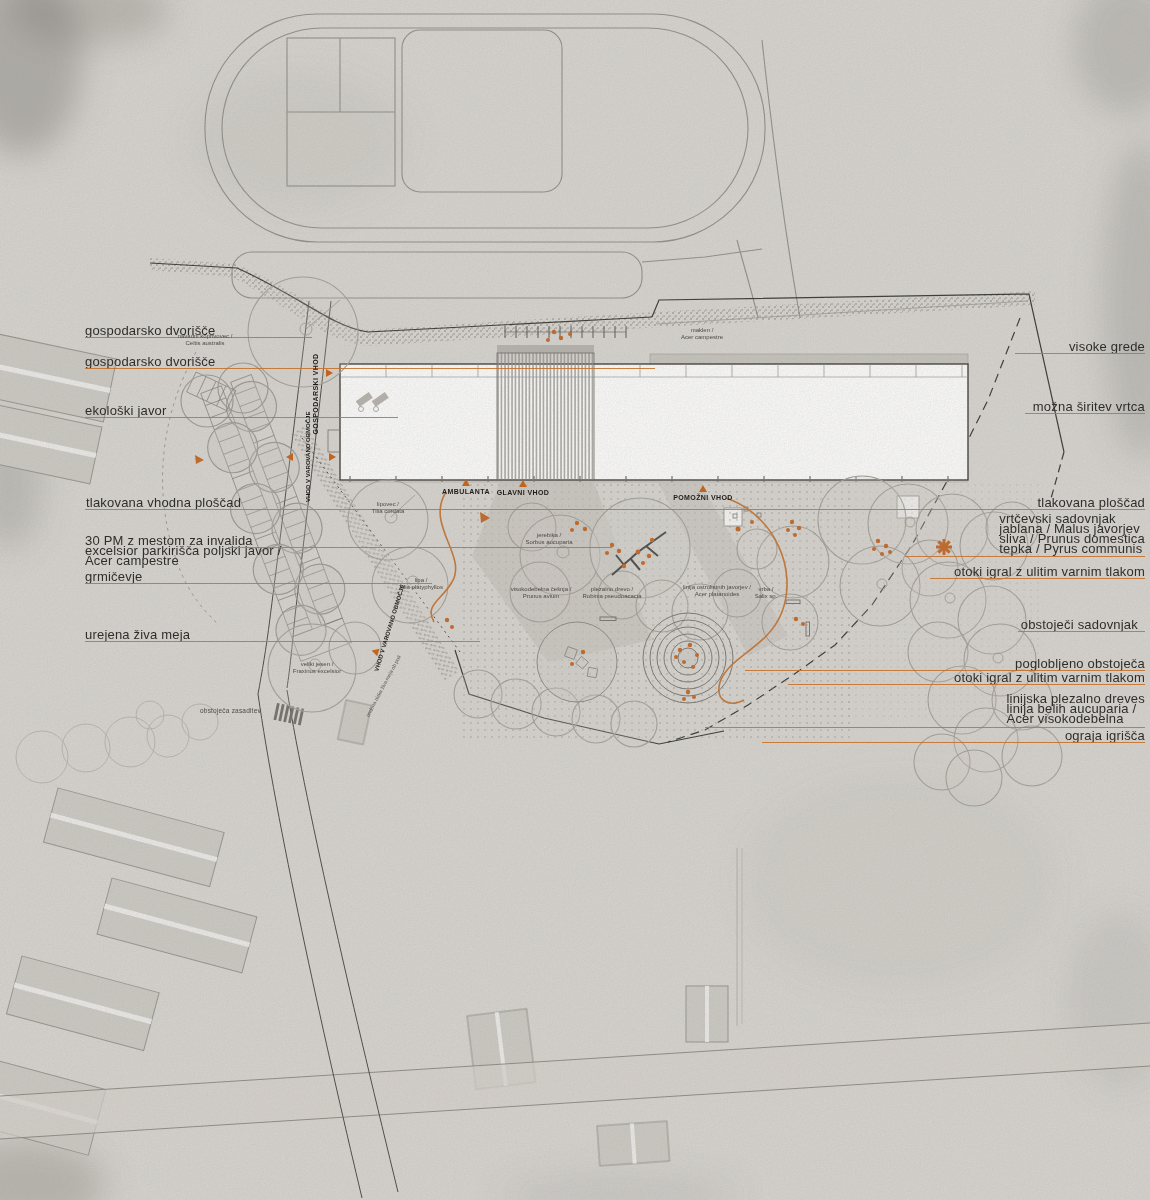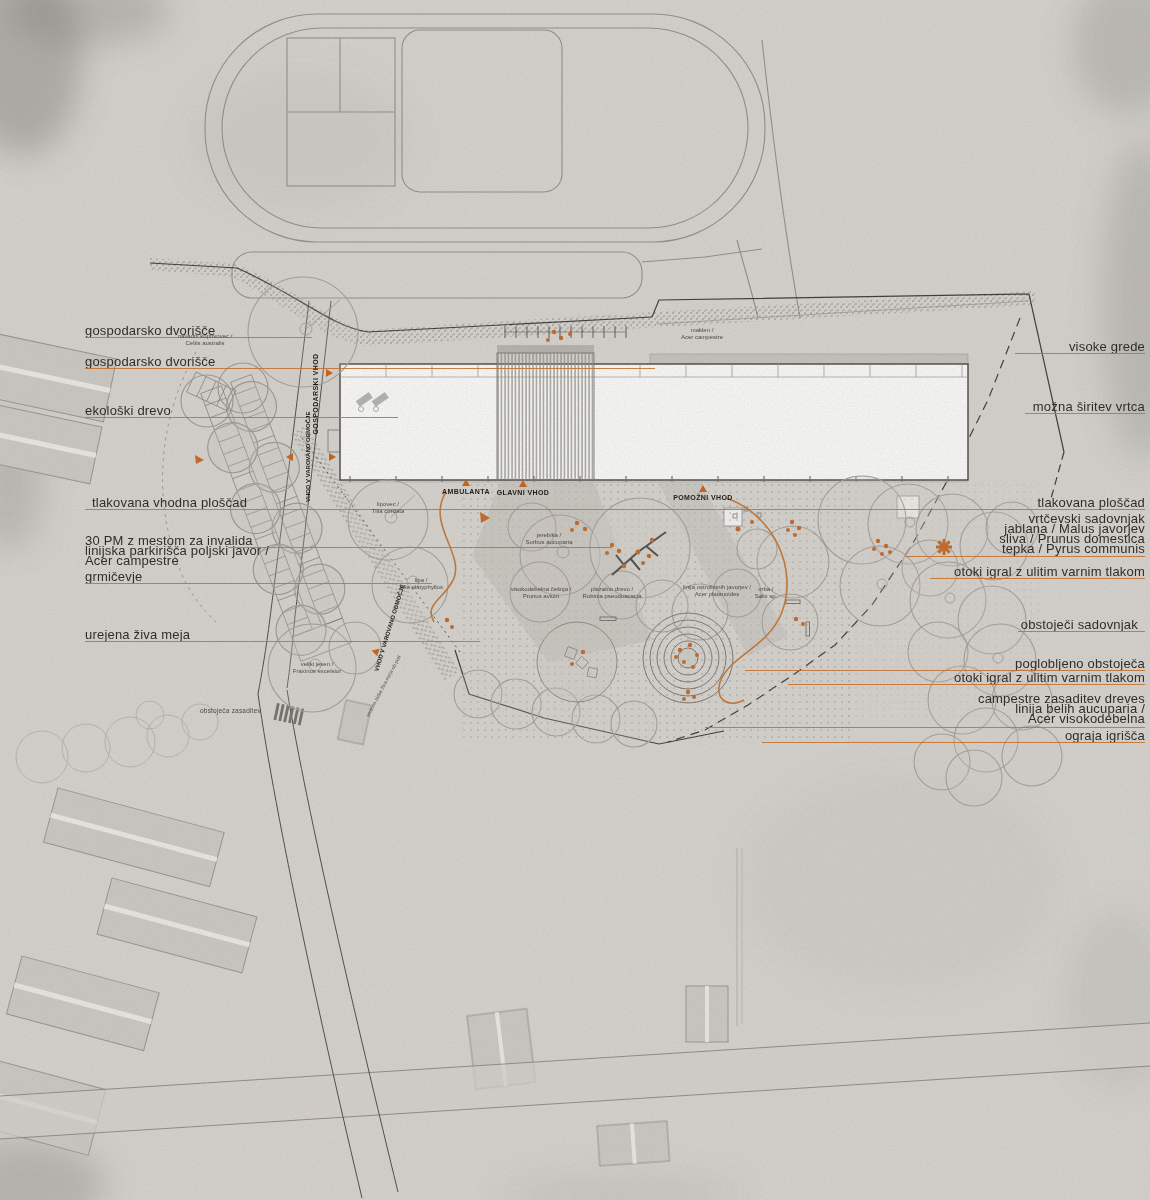--- a/index.html
+++ b/index.html
@@ -1,21 +1,21 @@
 <!DOCTYPE html>
 <html><head>
 <meta charset="utf-8">
 <style>
   html,body{margin:0;padding:0;background:#b9b6b1;}
   #plan{position:relative;width:1150px;height:1200px;overflow:hidden;background:#d8d5d0;
         font-family:"Liberation Sans",sans-serif;}
   #plan svg{position:absolute;left:0;top:0;}
   .lb{position:absolute;font-size:13px;line-height:10px;color:#2f2d2a;letter-spacing:.2px;white-space:nowrap;}
   .lb span{display:block;}
-  .lb.r{text-align:right;}
+  .lb.r{}
   .lead{position:absolute;height:1px;background:#c3722e;opacity:.9;}
   .tl{position:absolute;font-size:6px;line-height:7px;color:#4d4a46;text-align:center;
       transform:translateX(-50%);white-space:nowrap;}
   .tl span{display:block;}
   .ent{position:absolute;font-size:7px;line-height:8px;font-weight:bold;color:#1f1d1b;
        letter-spacing:.4px;transform:translateX(-50%);white-space:nowrap;}
   .entv{position:absolute;font-size:7px;line-height:8px;font-weight:bold;color:#1f1d1b;
         letter-spacing:.4px;white-space:nowrap;transform:translate(-50%,-50%) rotate(-90deg);}
   .entv2{position:absolute;font-size:6px;line-height:7px;font-weight:bold;color:#1f1d1b;
         text-align:center;white-space:nowrap;transform:translate(-50%,-50%) rotate(-90deg);}
@@ -364,29 +364,29 @@
 
   <rect x="0" y="0" width="1150" height="1200" filter="url(#grain)" opacity=".55"></rect>
 </svg>
 
   <div class="lb" style="left:85px;top:326px">gospodarsko dvorišče</div>
   <div class="lead" style="left:85px;top:337px;width:227px"></div>
 
   <div class="lb" style="left:85px;top:357px">gospodarsko dvorišče</div>
   <div class="lead" style="left:85px;top:368px;width:570px"></div>
 
-  <div class="lb" style="left:85px;top:406px">ekološki drevo</div>
+  <div class="lb" style="left:85px;top:406px">ekološki javor</div>
   <div class="lead" style="left:85px;top:417px;width:313px"></div>
 
-  <div class="lb" style="left:92px;top:498px">tlakovana vhodna ploščad</div>
+  <div class="lb" style="left:86px;top:498px">tlakovana vhodna ploščad</div>
   <div class="lead" style="left:85px;top:509px;width:1060px"></div>
 
   <div class="lb" style="left:85px;top:536px">
     <span>30 PM z mestom za invalida</span>
-    <span>linijska parkirišča poljski javor /</span>
+    <span>excelsior parkirišča poljski javor /</span>
     <span>Acer campestre</span>
   </div>
   <div class="lead" style="left:228px;top:547px;width:384px"></div>
 
   <div class="lb" style="left:85px;top:572px">grmičevje</div>
   <div class="lead" style="left:85px;top:583px;width:347px"></div>
 
   <div class="lb" style="left:85px;top:630px">urejena živa meja</div>
   <div class="lead" style="left:85px;top:641px;width:395px"></div>
 
@@ -414,21 +414,21 @@
   <div class="lb r" style="right:12px;top:620px">obstoječi sadovnjak</div>
   <div class="lead" style="left:1018px;top:631px;width:127px"></div>
 
   <div class="lb r" style="right:5px;top:659px">poglobljeno obstoječa</div>
   <div class="lead" style="left:745px;top:670px;width:400px"></div>
 
   <div class="lb r" style="right:5px;top:673px">otoki igral z ulitim varnim tlakom</div>
   <div class="lead" style="left:788px;top:684px;width:357px"></div>
 
   <div class="lb r" style="right:5px;top:694px">
-    <span>campestre zasaditev dreves</span>
+    <span>linijska plezalno dreves</span>
     <span>linija belih aucuparia /</span>
     <span>Acer visokodebelna</span>
   </div>
   <div class="lead" style="left:705px;top:727px;width:440px"></div>
 
   <div class="lb r" style="right:5px;top:731px">ograja igrišča</div>
   <div class="lead" style="left:762px;top:742px;width:383px"></div>
 
   <div class="tri-up" style="left:466px;top:479px"></div>
   <div class="ent" style="left:466px;top:488px">AMBULANTA</div>

